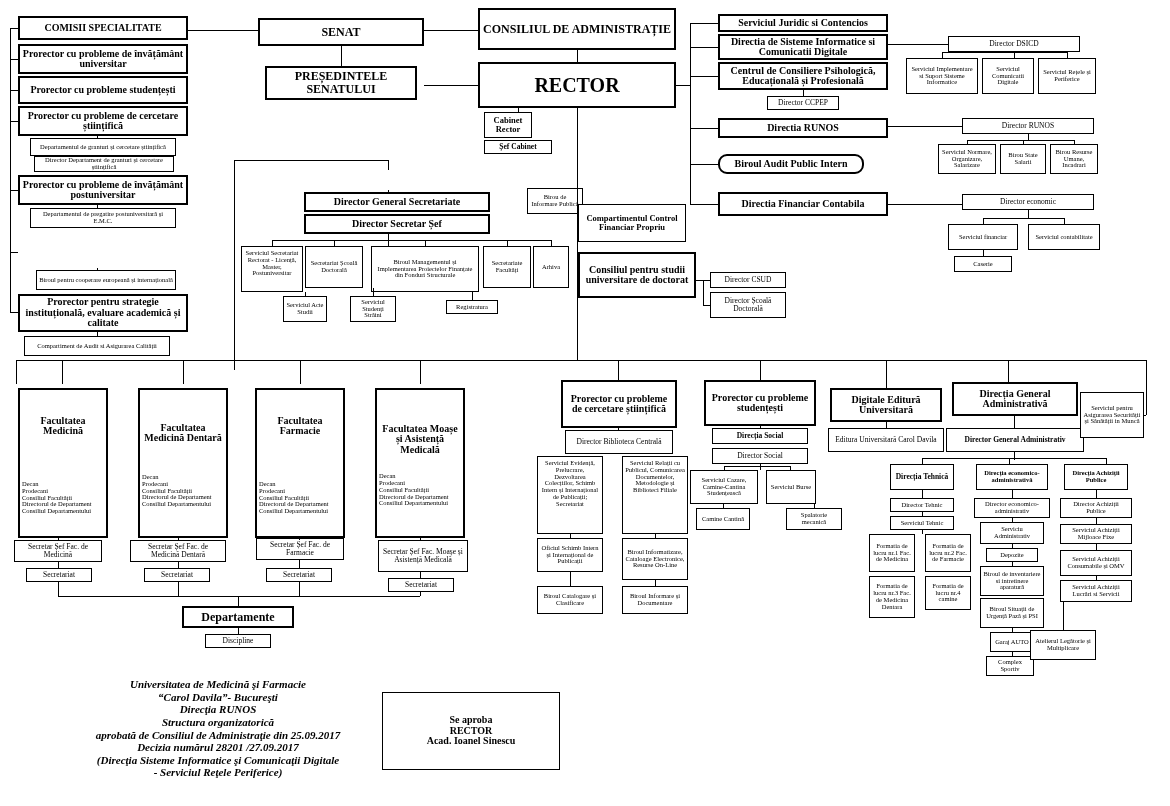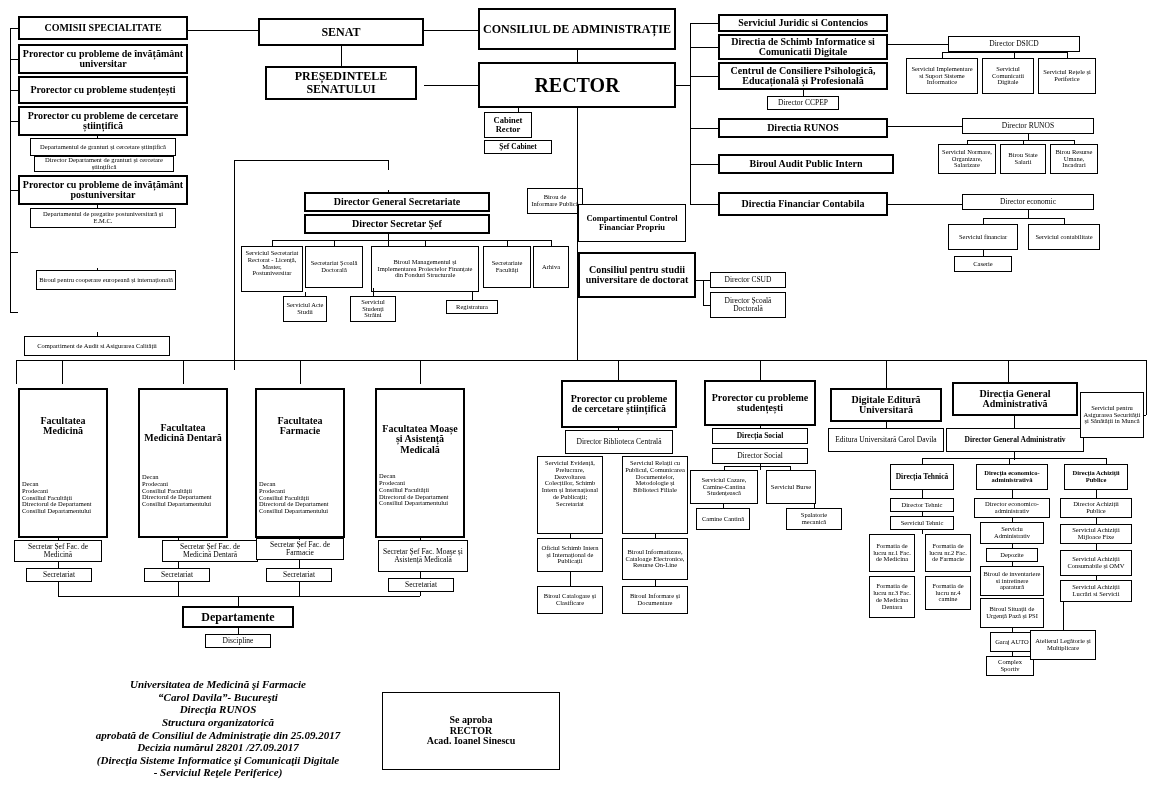--- a/index.html
+++ b/index.html
@@ -29,20 +29,21 @@
 
   <div class="box b2 bold md" style="left:18px;top:16px;width:170px;height:24px;">COMISII SPECIALITATE</div>
   <div class="box b2 bold md" style="left:18px;top:44px;width:170px;height:30px;">Prorector cu probleme de învățământ universitar</div>
   <div class="box b2 bold md" style="left:18px;top:76px;width:170px;height:28px;">Prorector cu probleme studențești</div>
   <div class="box b2 bold md" style="left:18px;top:106px;width:170px;height:30px;">Prorector cu probleme de cercetare științifică</div>
   <div class="box tiny" style="left:30px;top:138px;width:146px;height:18px;">Departamentul de granturi și cercetare științifică</div>
   <div class="box tiny" style="left:34px;top:156px;width:140px;height:16px;">Director Departament de granturi și cercetare științifică</div>
   <div class="box b2 bold md" style="left:18px;top:175px;width:170px;height:30px;">Prorector cu probleme de învățământ postuniversitar</div>
   <div class="box tiny" style="left:30px;top:208px;width:146px;height:20px;">Departamentul de pregatire postuniversitară şi E.M.C.</div>
   <div class="box tiny" style="left:36px;top:270px;width:140px;height:20px;">Biroul pentru cooperare europeană și internațională</div>
+  <div class="box b2 bold md" style="left:18px;top:294px;width:170px;height:38px;">Prorector pentru strategie instituțională, evaluare academică și calitate</div>
   <div class="box tiny" style="left:24px;top:336px;width:146px;height:20px;">Compartiment de Audit si Asigurarea Calității</div>
 
   <div class="ln v" style="left:10px;top:28px;height:284px;"></div>
   <div class="ln h" style="left:10px;top:28px;width:8px;"></div>
   <div class="ln h" style="left:10px;top:59px;width:8px;"></div>
   <div class="ln h" style="left:10px;top:90px;width:8px;"></div>
   <div class="ln h" style="left:10px;top:121px;width:8px;"></div>
   <div class="ln h" style="left:10px;top:190px;width:8px;"></div>
   <div class="ln h" style="left:10px;top:252px;width:8px;"></div>
   <div class="ln h" style="left:10px;top:312px;width:8px;"></div>
@@ -100,25 +101,25 @@
 
   <div class="box b2 bold md" style="left:578px;top:252px;width:118px;height:46px;">Consiliul pentru studii universitare de doctorat</div>
   <div class="box bold sm" style="left:578px;top:204px;width:108px;height:38px;">Compartimentul Control Financiar Propriu</div>
   <div class="box xs" style="left:710px;top:272px;width:76px;height:16px;">Director CSUD</div>
   <div class="box xs" style="left:710px;top:292px;width:76px;height:26px;">Director Școală Doctorală</div>
   <div class="ln h" style="left:696px;top:280px;width:14px;"></div>
   <div class="ln v" style="left:703px;top:280px;height:25px;"></div>
   <div class="ln h" style="left:703px;top:305px;width:7px;"></div>
 
   <div class="box b2 bold md" style="left:718px;top:14px;width:170px;height:18px;">Serviciul Juridic si Contencios</div>
-  <div class="box b2 bold md" style="left:718px;top:34px;width:170px;height:26px;">Directia de Schimb Informatice si Comunicatii Digitale</div>
+  <div class="box b2 bold md" style="left:718px;top:34px;width:170px;height:26px;">Directia de Sisteme Informatice si Comunicatii Digitale</div>
   <div class="box b2 bold md" style="left:718px;top:62px;width:170px;height:28px;">Centrul de Consiliere Psihologică, Educațională și Profesională</div>
   <div class="box xs" style="left:767px;top:96px;width:72px;height:14px;">Director CCPEP</div>
   <div class="box b2 bold md" style="left:718px;top:118px;width:170px;height:20px;">Directia RUNOS</div>
-  <div class="box b2 bold md" style="left:718px;top:154px;width:176px;height:20px;">Biroul Audit Public Intern</div>
+  <div class="box b2 bold md" style="left:718px;top:154px;width:146px;height:20px;border-radius:9px;">Biroul Audit Public Intern</div>
   <div class="box b2 bold md" style="left:718px;top:192px;width:170px;height:24px;">Directia Financiar Contabila</div>
 
   <div class="box xs" style="left:948px;top:36px;width:132px;height:16px;">Director DSICD</div>
   <div class="box tiny" style="left:906px;top:58px;width:72px;height:36px;">Serviciul Implementare si Suport Sisteme Informatice</div>
   <div class="box tiny" style="left:982px;top:58px;width:52px;height:36px;">Serviciul Comunicatii Digitale</div>
   <div class="box tiny" style="left:1038px;top:58px;width:58px;height:36px;">Serviciul Rețele și Periferice</div>
   <div class="ln h" style="left:888px;top:44px;width:60px;"></div>
   <div class="ln v" style="left:1014px;top:52px;height:6px;"></div>
   <div class="ln h" style="left:942px;top:52px;width:125px;"></div>
   <div class="ln v" style="left:942px;top:52px;height:6px;"></div>
@@ -198,21 +199,21 @@
     <div style="font-weight:bold;text-align:center;width:100%;">Facultatea Moașe și Asistență Medicală</div>
     <div class="tiny left" style="font-weight:normal;white-space:pre-line;margin-top:18px;width:100%;">Decan
 Prodecani
 Consiliul Facultății
 Directorul de Departament
 Consiliul Departamentului</div>
   </div>
 
   <div class="box xs" style="left:14px;top:540px;width:88px;height:22px;">Secretar Șef Fac. de Medicină</div>
   <div class="box xs" style="left:26px;top:568px;width:66px;height:14px;">Secretariat</div>
-  <div class="box xs" style="left:130px;top:540px;width:96px;height:22px;margin-left:32px;">Secretar Șef Fac. de Medicină Dentară</div>
+  <div class="box xs" style="left:130px;top:540px;width:96px;height:22px;">Secretar Șef Fac. de Medicină Dentară</div>
   <div class="box xs" style="left:144px;top:568px;width:66px;height:14px;">Secretariat</div>
   <div class="box xs" style="left:256px;top:538px;width:88px;height:22px;">Secretar Șef Fac. de Farmacie</div>
   <div class="box xs" style="left:266px;top:568px;width:66px;height:14px;">Secretariat</div>
   <div class="box xs" style="left:378px;top:540px;width:90px;height:32px;">Secretar Șef Fac. Moașe și Asistență Medicală</div>
   <div class="box xs" style="left:388px;top:578px;width:66px;height:14px;">Secretariat</div>
 
   <div class="ln v" style="left:58px;top:538px;height:2px;"></div>
   <div class="ln v" style="left:58px;top:562px;height:6px;"></div>
   <div class="ln v" style="left:178px;top:538px;height:2px;"></div>
   <div class="ln v" style="left:178px;top:562px;height:6px;"></div>

